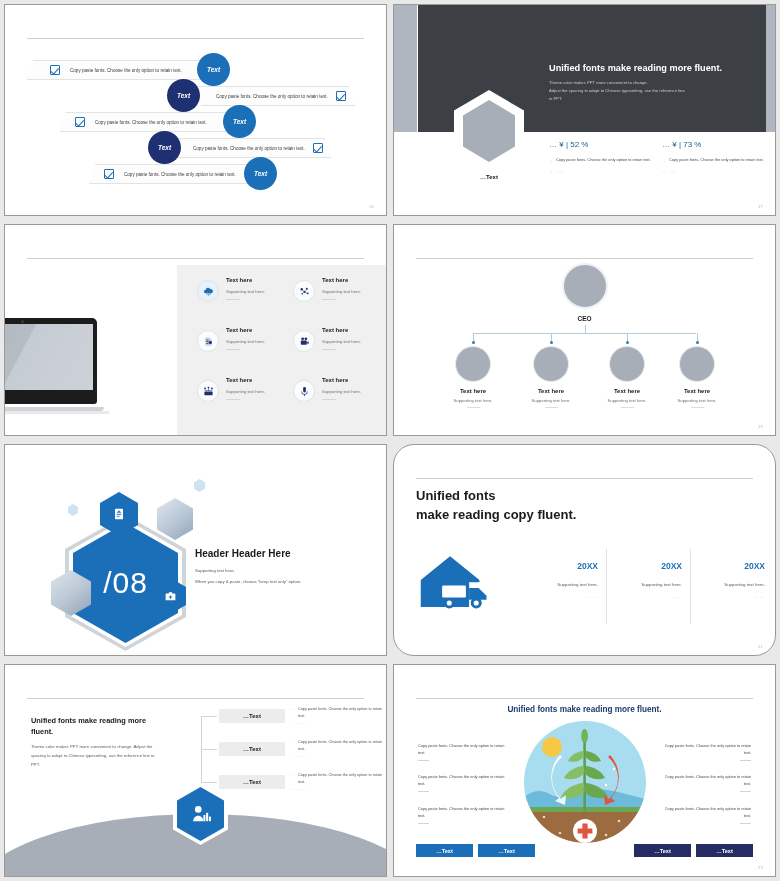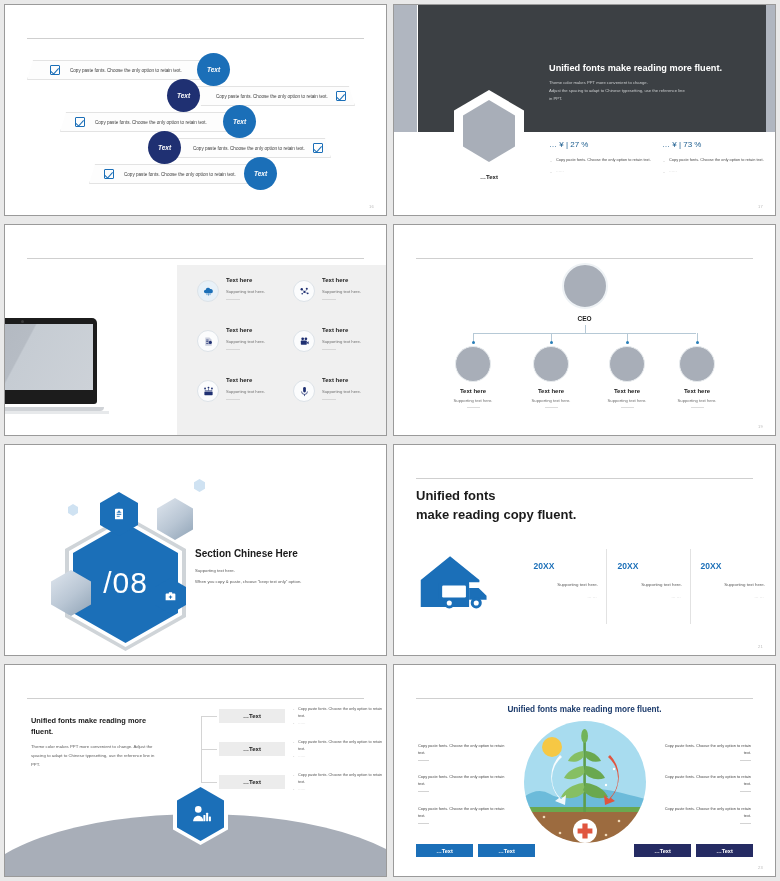--- a/index.html
+++ b/index.html
@@ -13,21 +13,21 @@
   
   .slide {
     position:absolute; background:#ffffff; overflow:hidden;
     border:1px solid #9a9a9a;
   }
   .s1 { left:4px;   top:4px;   width:383px; height:212px; }
   .s2 { left:393px; top:4px;   width:383px; height:212px; }
   .s3 { left:4px;   top:224px; width:383px; height:212px; }
   .s4 { left:393px; top:224px; width:383px; height:212px; }
   .s5 { left:4px;   top:444px; width:383px; height:212px; }
-  .s6 { left:393px; top:444px; width:383px; height:212px; }
+  .s6 { left:393px; top:444px; width:383px; height:212px;border-radius:21px; }
   .s7 { left:4px;   top:664px; width:383px; height:213px; }
   .s8 { left:393px; top:664px; width:383px; height:213px; }
 
   .hline { position:absolute; left:22px; right:22px; top:33px; height:1px; background:#cfcfcf; }
   .pgnum { position:absolute; right:12px; bottom:6px; font-size:4px; color:#b9b9b9; letter-spacing:.3px;}
   .chev {
     position:absolute; top:0; height:20px;
     background:#fdfdfd; border:1px solid #e3e3e3;
     display:flex; align-items:center;
   }
@@ -116,21 +116,21 @@
   .hexDot { position:absolute; background:#cfe2f2;
             clip-path:polygon(50% 0,100% 25%,100% 75%,50% 100%,0 75%,0 25%); }
   .secHd  { position:absolute; left:190px; top:103px; font-size:10px; font-weight:bold; color:#1b1b1b;}
   .secSb  { position:absolute; left:190px; top:120px; font-size:4.3px; color:#585858; line-height:2.6;}
 
   
   .s6 .bigTitle { position:absolute; left:22px; top:42px; font-size:13px; font-weight:bold;
                   color:#1b1b1b; line-height:1.45; }
   .truck { position:absolute; left:24px; top:108px; width:80px; height:65px; color:#1b6fb8; }
   .yrCol { position:absolute; top:116px; width:108px; text-align:right; }
-  .yrNum { font-size:8.5px; font-weight:bold; color:#1b6fb8;text-align:center; }
+  .yrNum { font-size:8.5px; font-weight:bold; color:#1b6fb8; }
   .yrSub { font-size:4.4px; color:#5a5a5a; margin-top:11px;}
   .yrDash{ font-size:4.4px; color:#c9c9c9; margin-top:7px; letter-spacing:1px;}
   .vdiv  { position:absolute; top:104px; width:1px; height:75px; background:#e2e2e2;}
 
   
   .s7 .lTitle { position:absolute; left:26px; top:50px; width:135px; font-size:7.4px; font-weight:bold;
                 color:#1b1b1b; line-height:1.55;}
   .s7 .lBody  { position:absolute; left:26px; top:78px; width:128px; font-size:4.3px; color:#5b5b5b; line-height:2.05;}
   .s7 .grayArc{ position:absolute; left:-30px; bottom:-98px; width:450px; height:160px;
                 background:#a8aeb8; border-radius:50% 50% 0 0;}
@@ -223,21 +223,21 @@
 Adjust the spacing to adapt to Chinese typesetting, use the reference line
 in PPT.</div>
 
     <div class="hexWrap">
       <div class="hexOuter"></div>
       <div class="hexInner"></div>
     </div>
     <div class="hexLbl">…Text</div>
 
     <div class="statCol" style="left:155px; top:135px;">
-      <div class="statHd">…  ¥  |  27 %</div>
+      <div class="statHd">…  ¥  |  52 %</div>
       <div class="statLi">Copy paste fonts. Choose the only option to retain text.</div>
       <div class="statLi dim" style="margin-top:4px;">……</div>
     </div>
     <div class="statCol" style="left:268px; top:135px;">
       <div class="statHd">…  ¥  |  73 %</div>
       <div class="statLi">Copy paste fonts. Choose the only option to retain text.</div>
       <div class="statLi dim" style="margin-top:4px;">……</div>
     </div>
 
     <div class="pgnum">17</div>
@@ -413,21 +413,21 @@
     </div>
     <div class="hexPh" style="left:152px; top:53px; width:36px; height:42px;"></div>
     <div class="hexPh" style="left:46px; top:125px; width:40px; height:46px;"></div>
     <div class="hexSm" style="left:150px; top:133px; width:31px; height:36px;">
       <svg width="13" height="13" viewBox="0 0 24 24" fill="#fff">
           <path d="M9 4h6v2.6h4.4A1.6 1.6 0 0121 8.2V19H3V8.2a1.6 1.6 0 011.6-1.6H9z"></path>
           <path d="M11.1 10h1.8v2.2h2.2v1.8h-2.2v2.2h-1.8V14H8.9v-1.8h2.2z" fill="#1b6fb8"></path>
         </svg>
     </div>
 
-    <div class="secHd">Section Chinese Here</div>
+    <div class="secHd">Header Header Here</div>
     <div class="secSb">
       <div>Supporting text here.</div>
       <div>When you copy &amp; paste, choose "keep text only" option.</div>
     </div>
 
     <div class="pgnum"></div>
   </div>
 
   <div class="slide s6">
     <div class="hline"></div>

